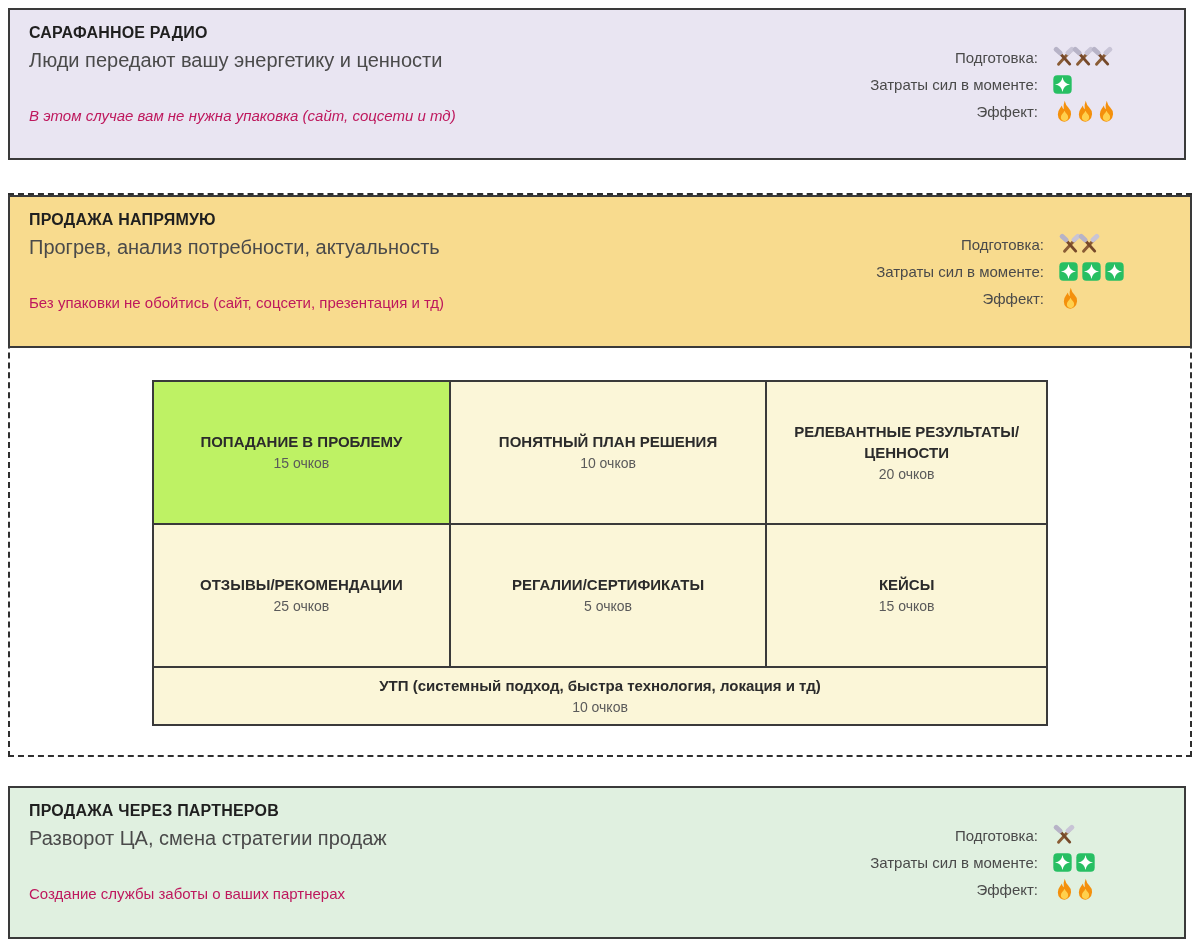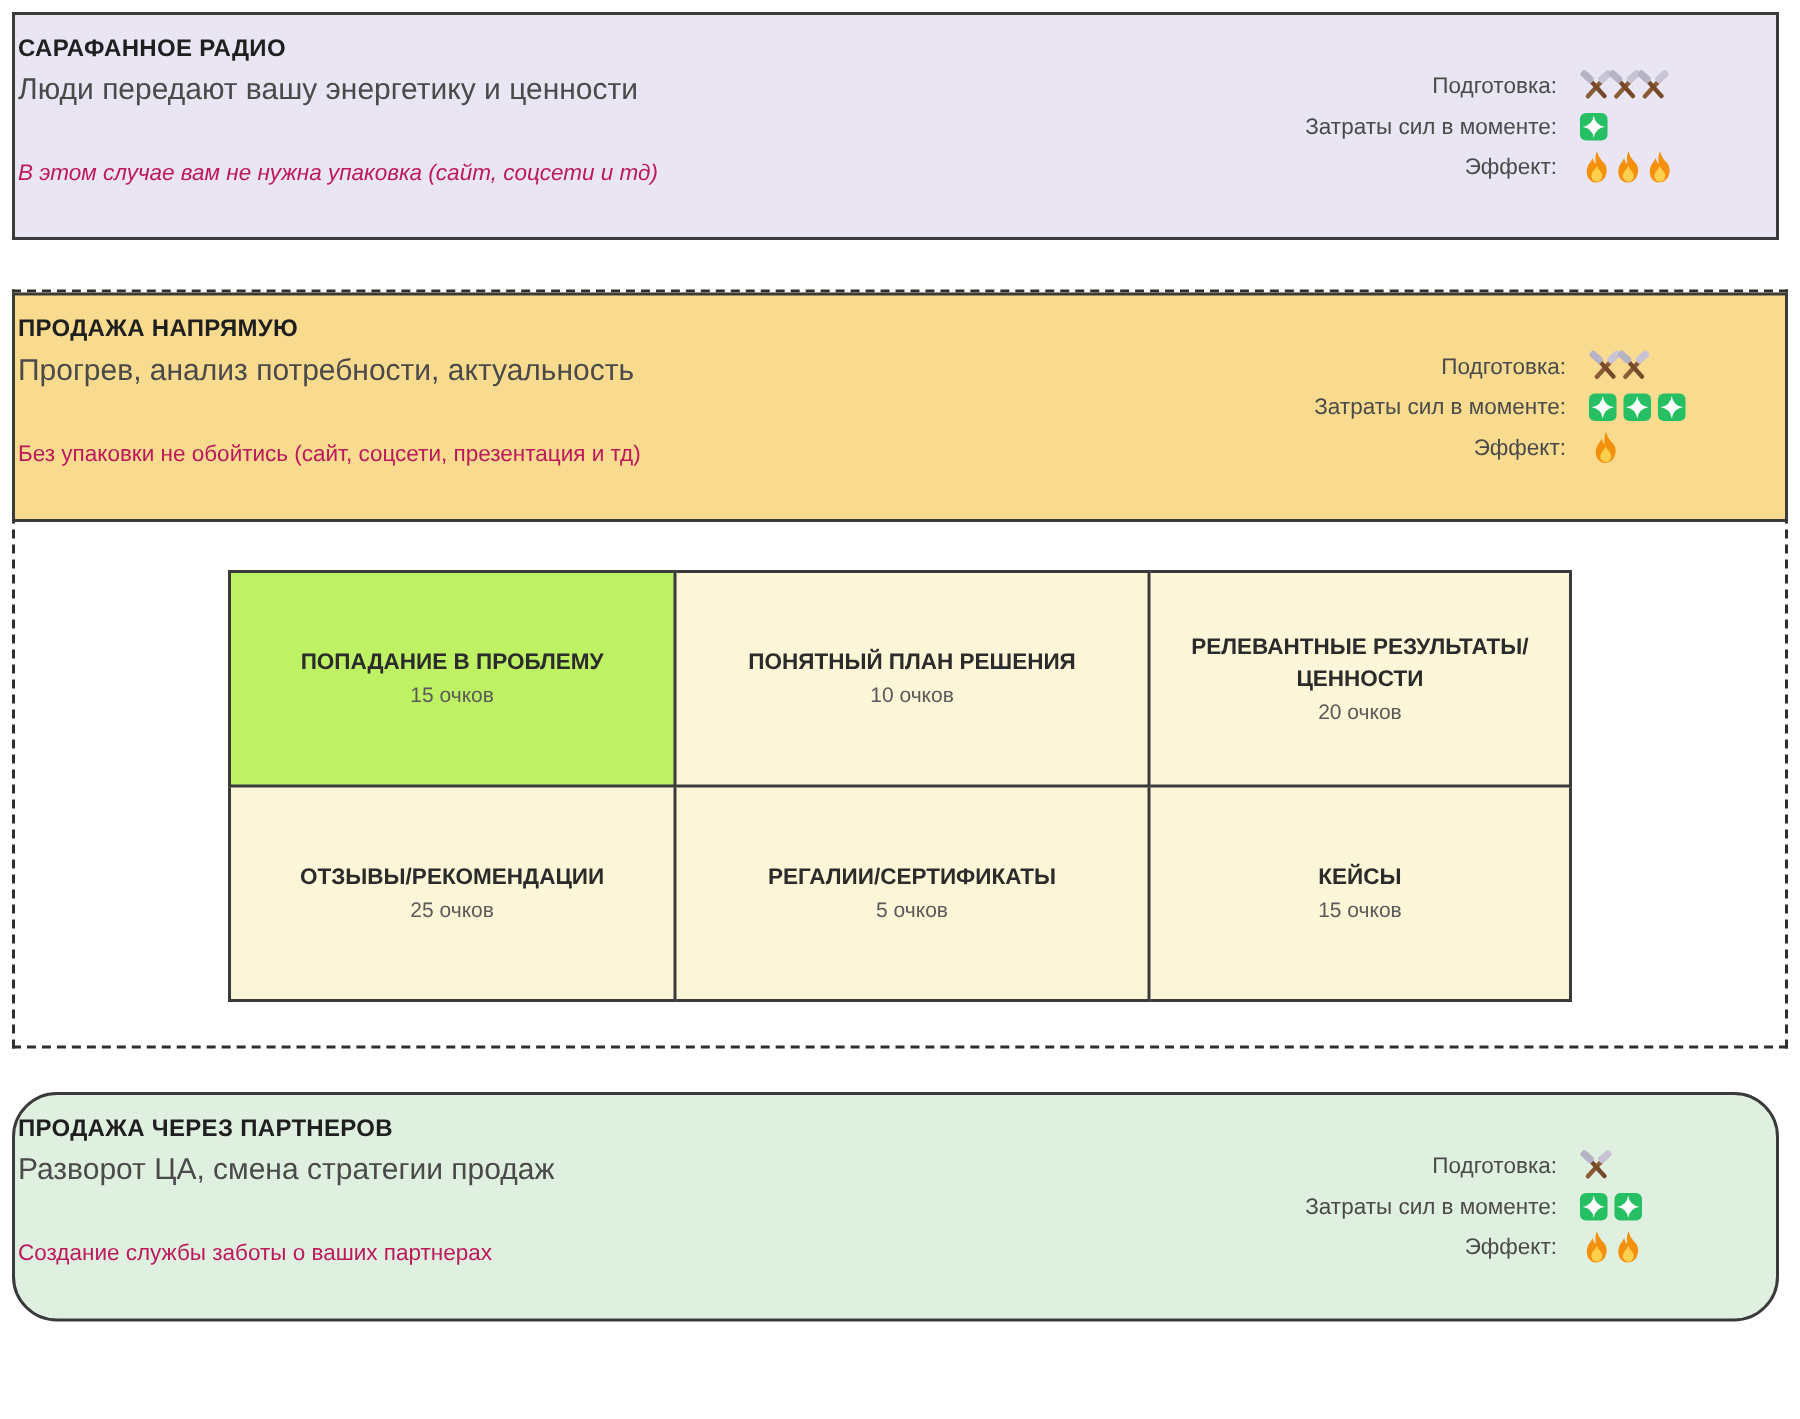--- a/index.html
+++ b/index.html
@@ -9,25 +9,25 @@
     font-family: "Liberation Sans", sans-serif;
     color: #2b2b2b;
   }
   .page { width: 1200px; height: 946px; padding: 8px 8px 0 8px; }
 
   
   .card {
     position: relative;
     width: 1178px;
     border: 2px solid #3a3a3a;
-    padding: 12px 2px;
+    padding: 12px 19px;
   }
   .card-lavender { height: 152px; margin-bottom: 33px; }
   .card-yellow   { height: 153px; width: auto; margin: 0 -2px; }
-  .card-green    { height: 153px; margin-top: 29px; border-radius: 30px; }
+  .card-green    { height: 153px; margin-top: 29px; }
 
   .card-title {
     font-size: 16px; font-weight: 700; color: #1f1f1f;
     line-height: 1.4; letter-spacing: .2px;
   }
   .card-sub {
     font-size: 20px; color: #4a4a4a; line-height: 1.45; margin-top: 2px;
   }
   .card-note {
     font-size: 15px; color: #be185d; line-height: 1.45; margin-top: 30px;
@@ -217,20 +217,26 @@
           </td>
           <td style="background-color: rgb(251, 246, 216);">
             <div class="cell-title">РЕГАЛИИ/СЕРТИФИКАТЫ</div>
             <div class="cell-points">5 очков</div>
           </td>
           <td style="background-color: rgb(251, 246, 216);">
             <div class="cell-title">КЕЙСЫ</div>
             <div class="cell-points">15 очков</div>
           </td>
         </tr>
+        <tr class="row-footer">
+          <td colspan="3" style="background-color: rgb(251, 246, 216);">
+            <div class="cell-title">УТП (системный подход, быстра технология, локация и тд)</div>
+            <div class="cell-points">10 очков</div>
+          </td>
+        </tr>
       </tbody>
     </table>
   </div>
 
   <section class="card card-green" style="background-color: rgb(224, 240, 224);">
     <div class="card-title">ПРОДАЖА ЧЕРЕЗ ПАРТНЕРОВ</div>
     <div class="card-sub">Разворот ЦА, смена стратегии продаж</div>
     <div class="card-note">Создание службы заботы о ваших партнерах</div>
     <div class="ratings">
       <div class="r-row">

